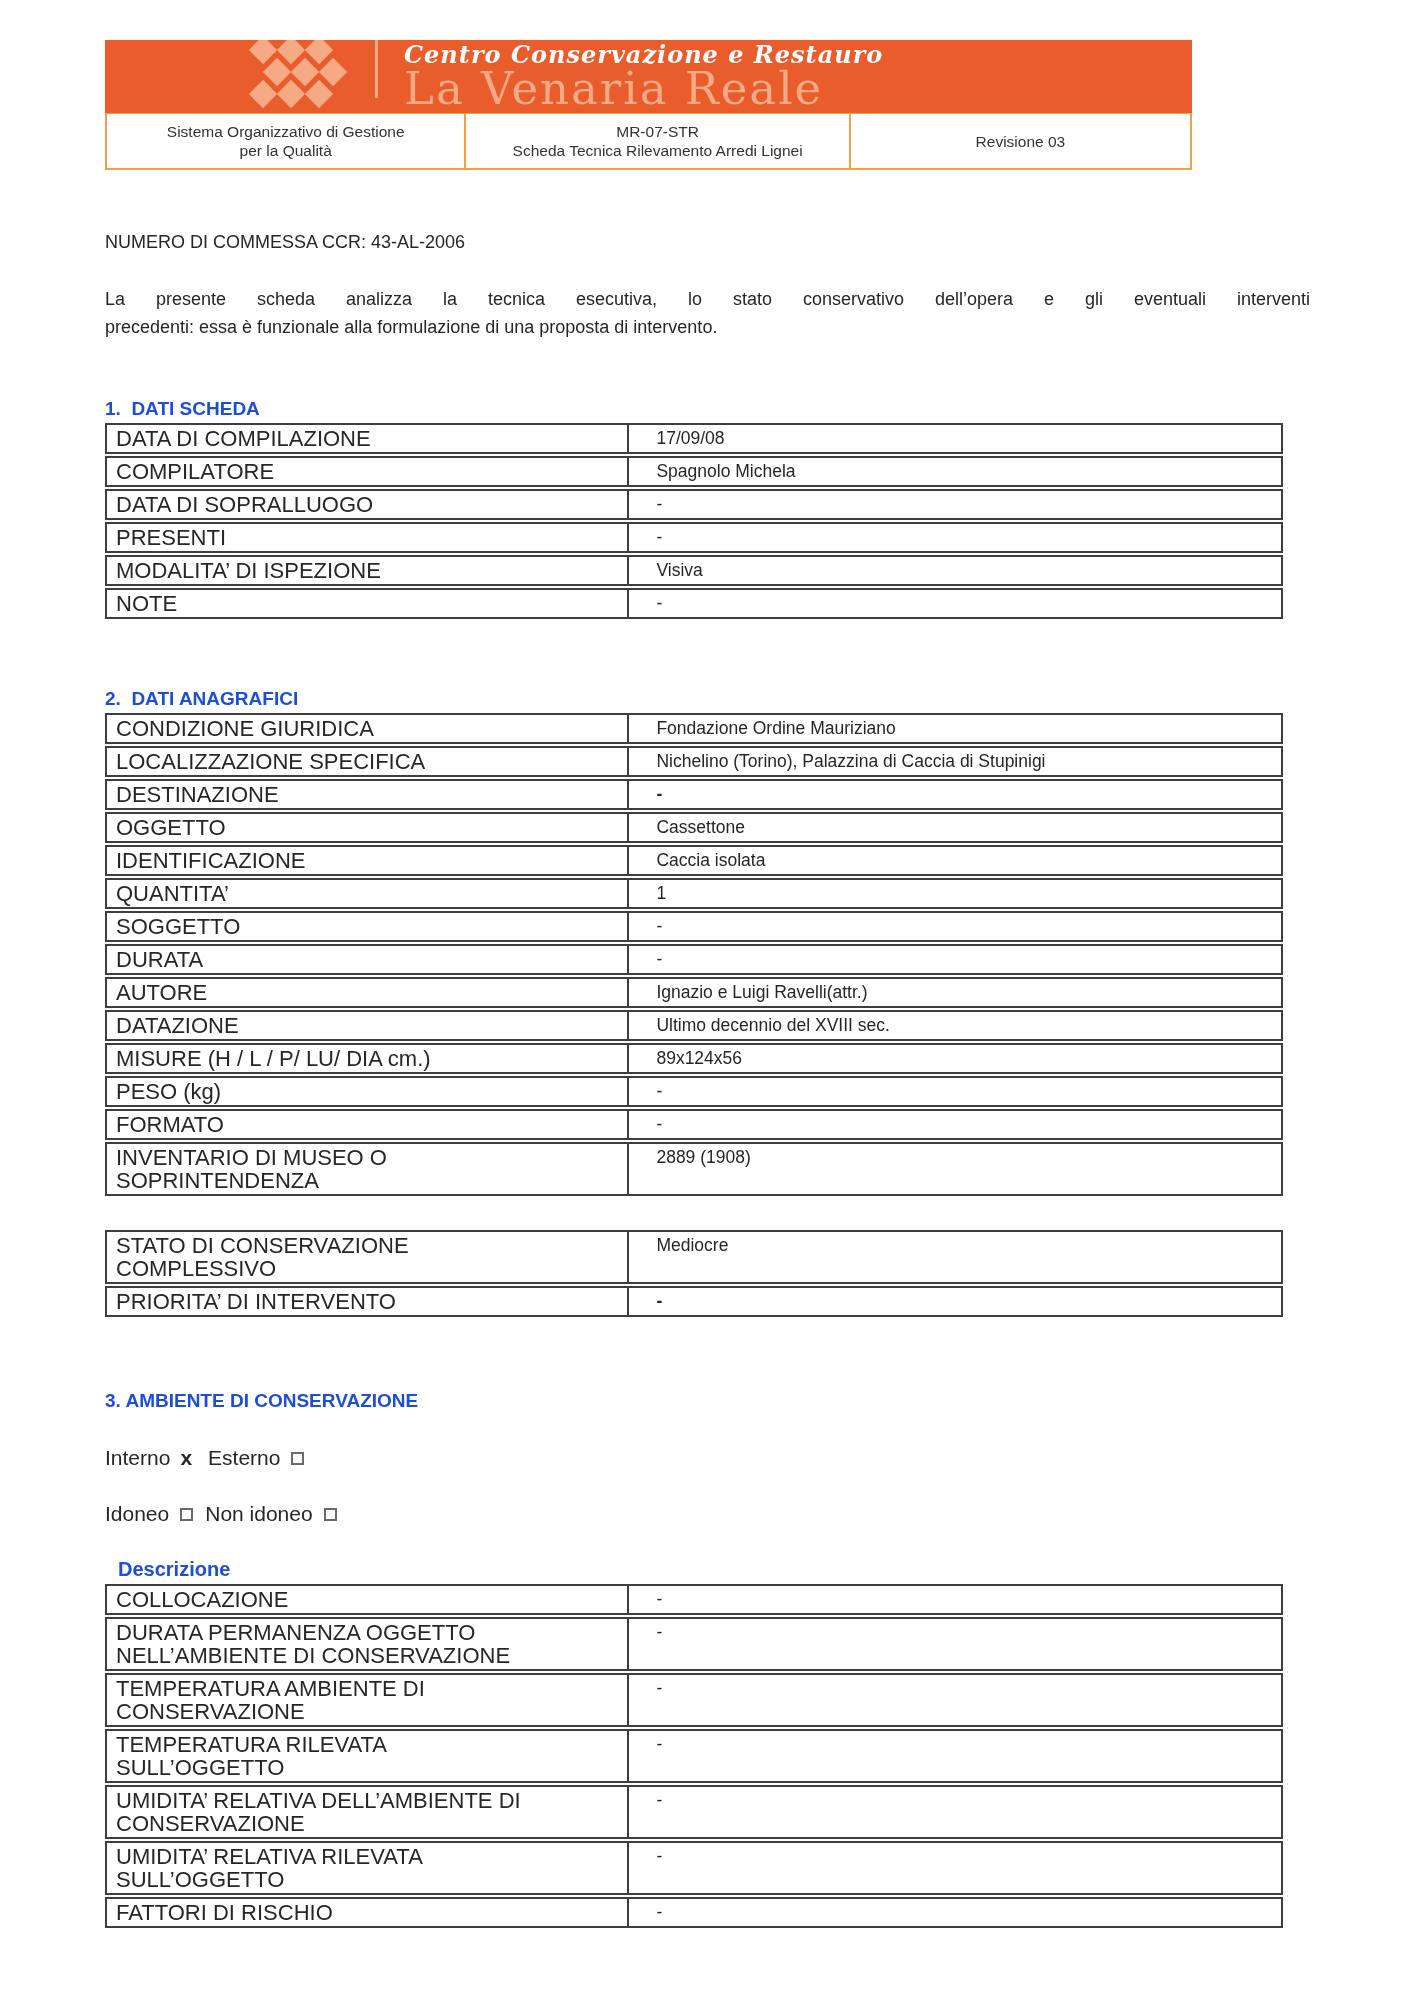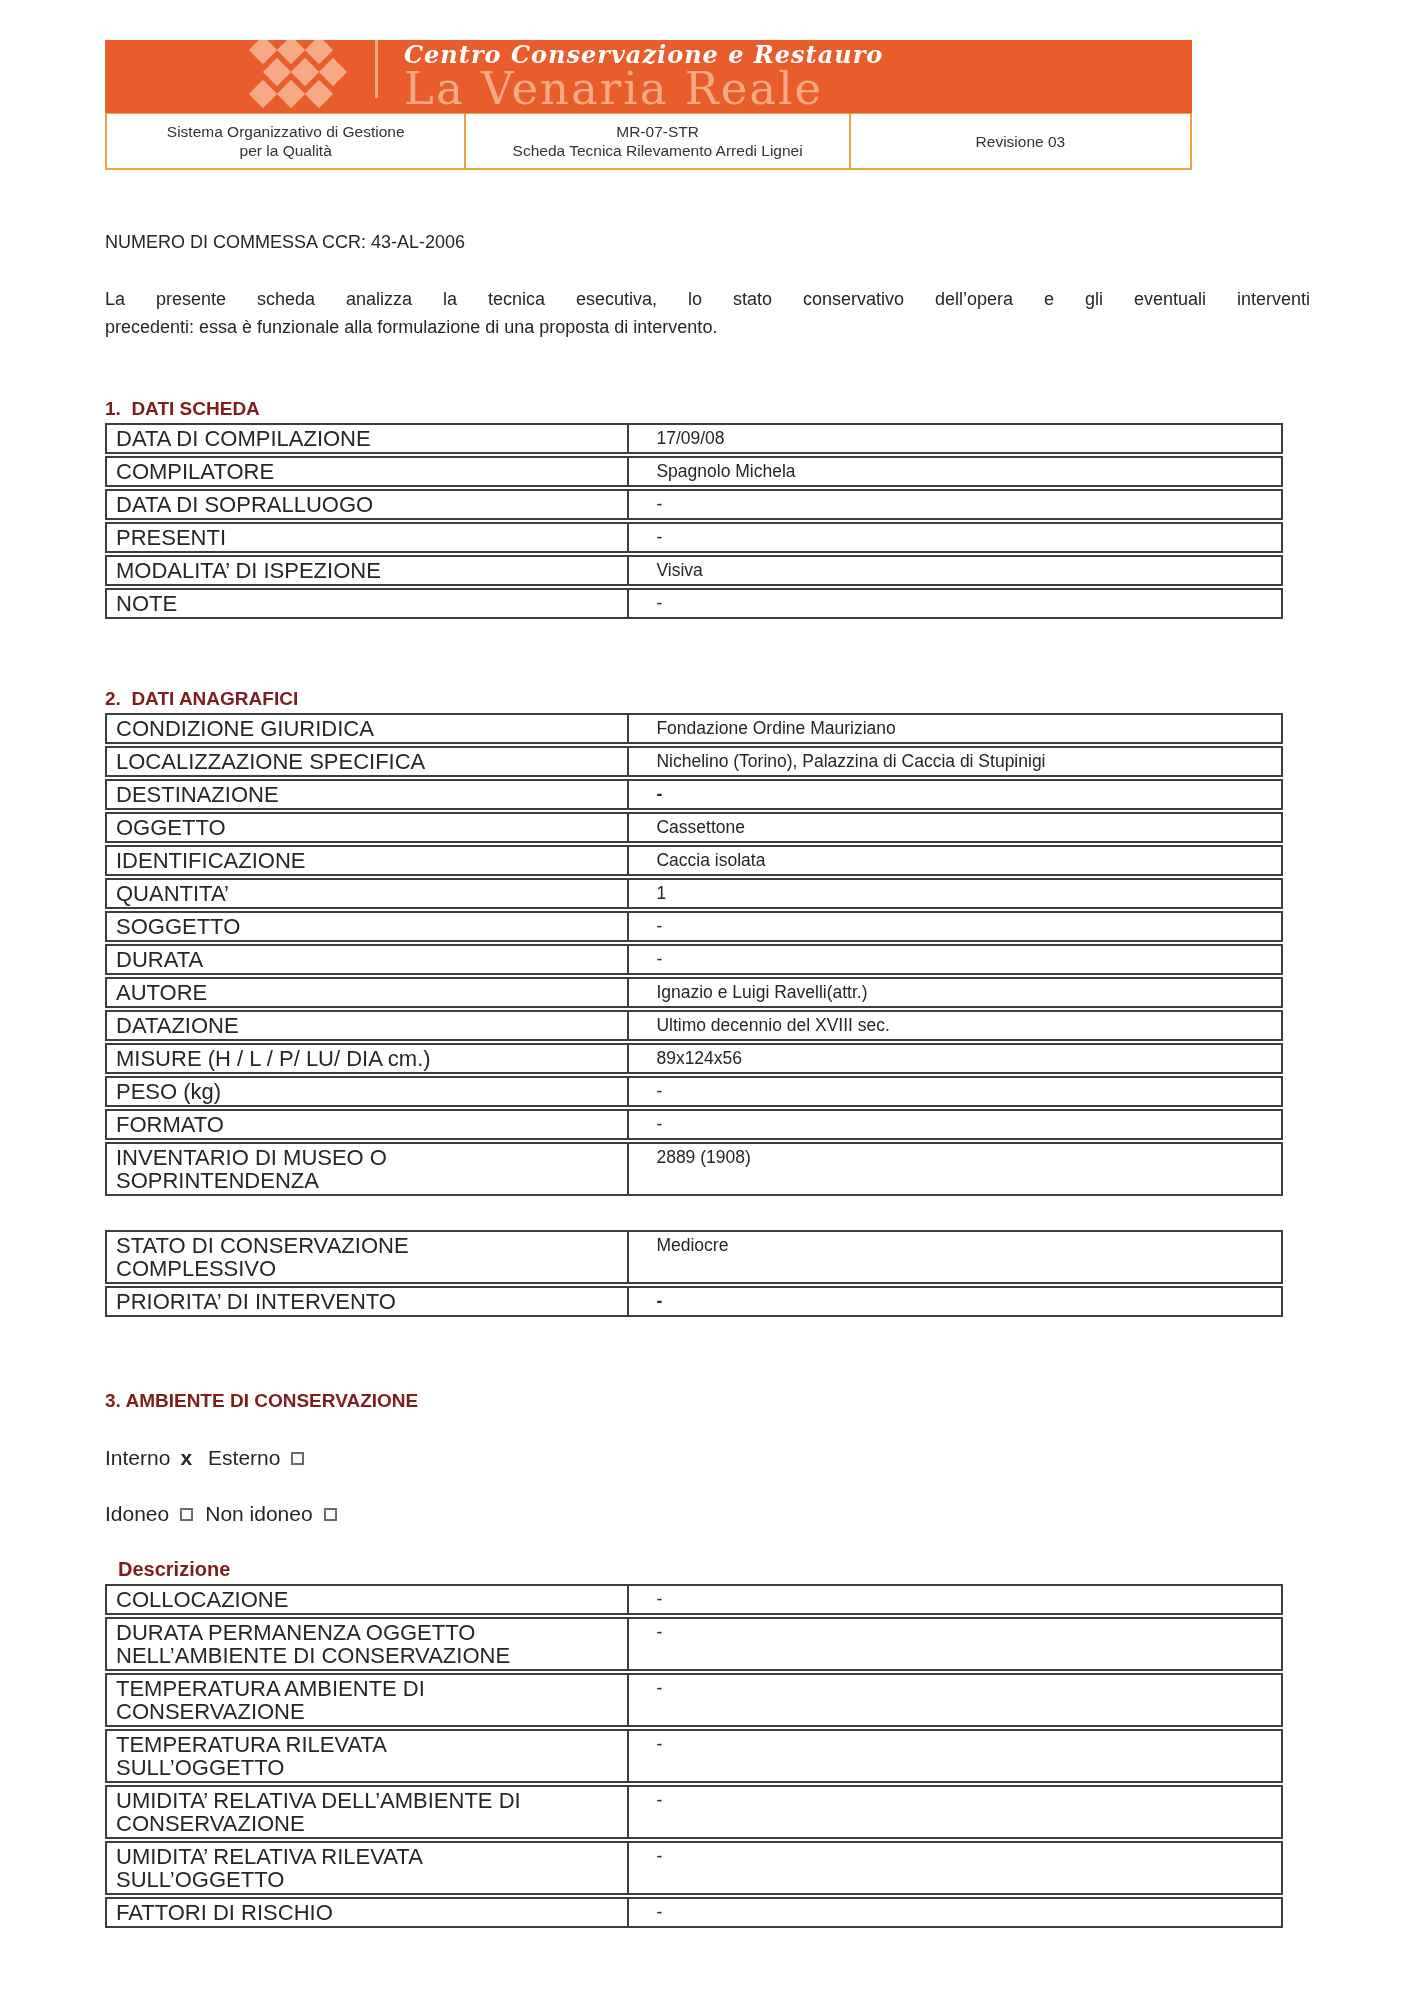--- a/index.html
+++ b/index.html
@@ -41,21 +41,21 @@
   .subcell+.subcell{border-left:2px solid #F0A148;}
   .sc1{width:33%;}.sc2{width:35.5%;}.sc3{width:31.5%;}
 
   
   .commessa{margin-top:60px;font-size:18px;line-height:24px;}
   .para{margin-top:31px;width:1205px;font-size:18px;line-height:28px;}
   .para .l1{text-align:justify;text-align-last:justify;}
 
   
   .h-section{
-    font-weight:bold;color:#7f1d1d;font-size:19px;line-height:23px;
+    font-weight:bold;color:#1d4ed8;font-size:19px;line-height:23px;
     white-space:pre-wrap;
   }
 
   
   .tbl{width:1178px;}
   .trow{
     display:flex;border:2px solid #3e3e3e;margin-bottom:2px;
     box-sizing:border-box;min-height:30px;background:#ffffff;
   }
   .tlabel{

